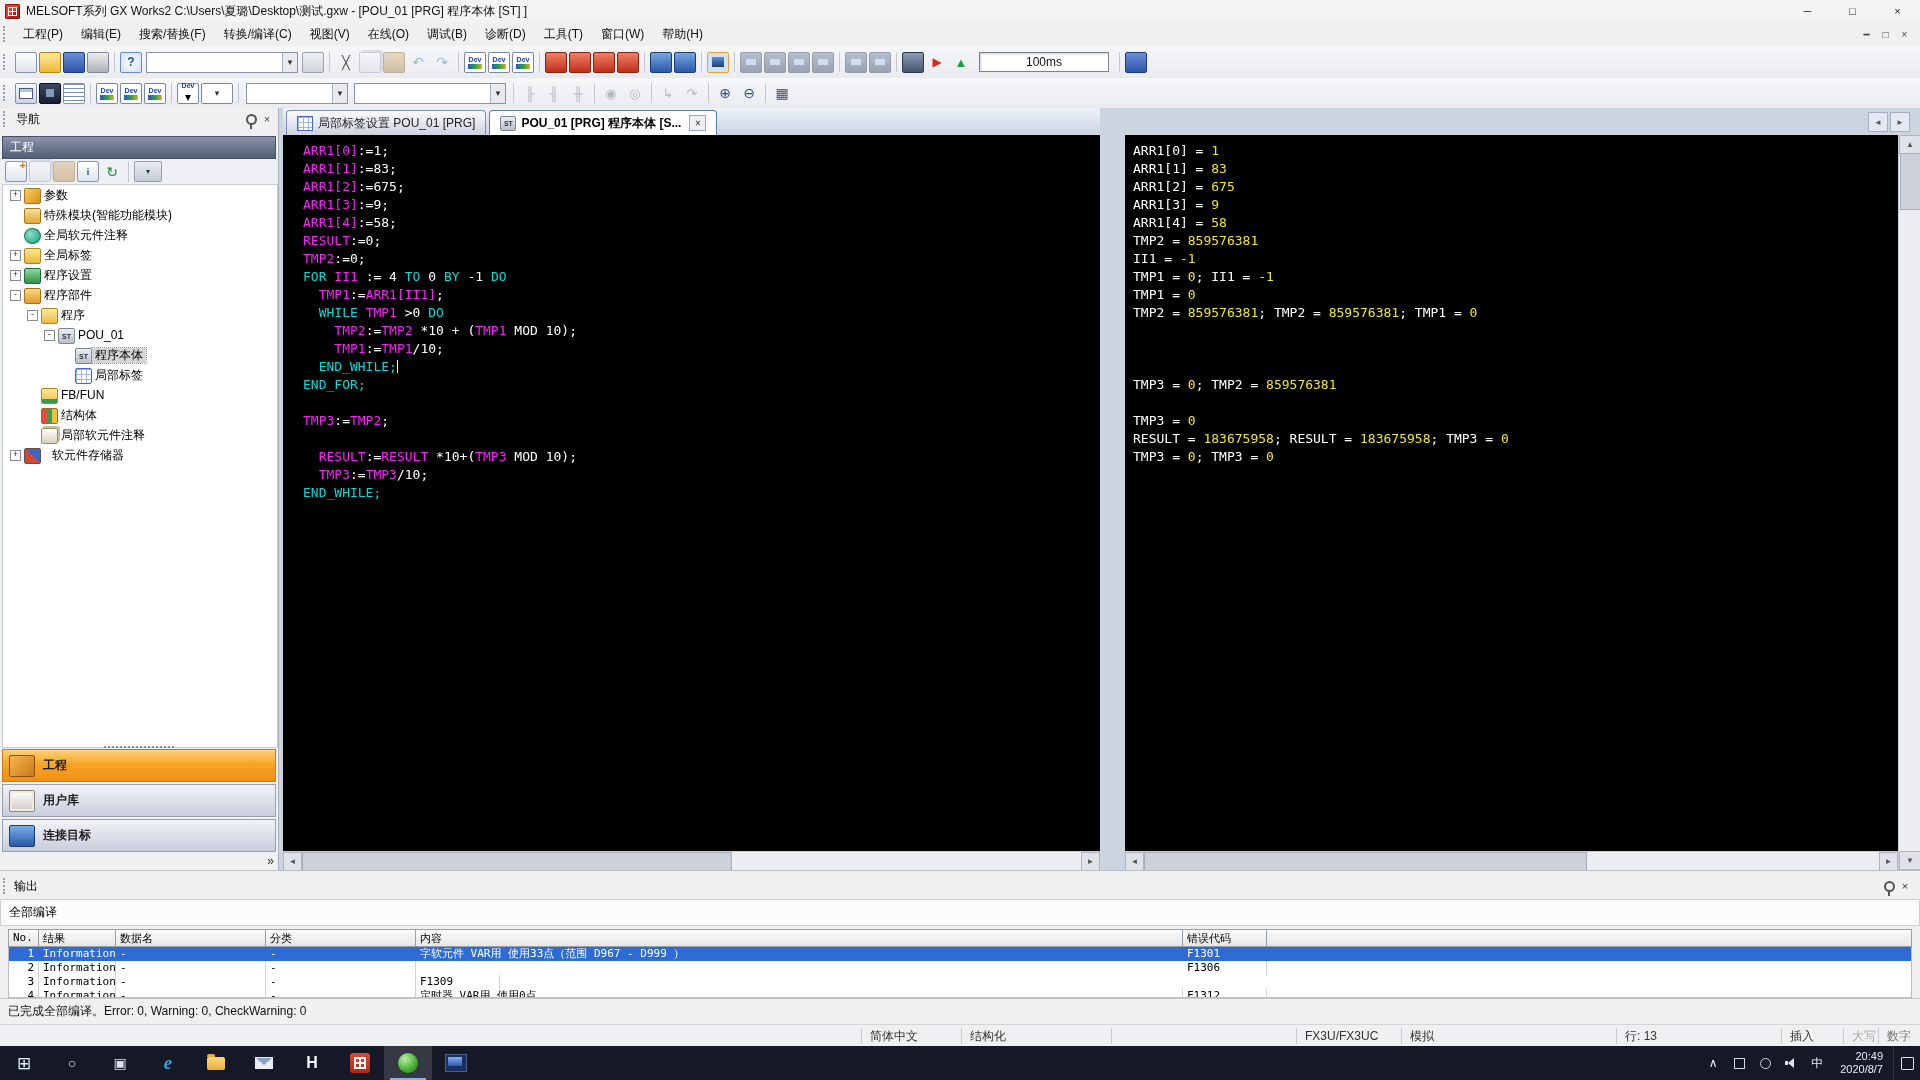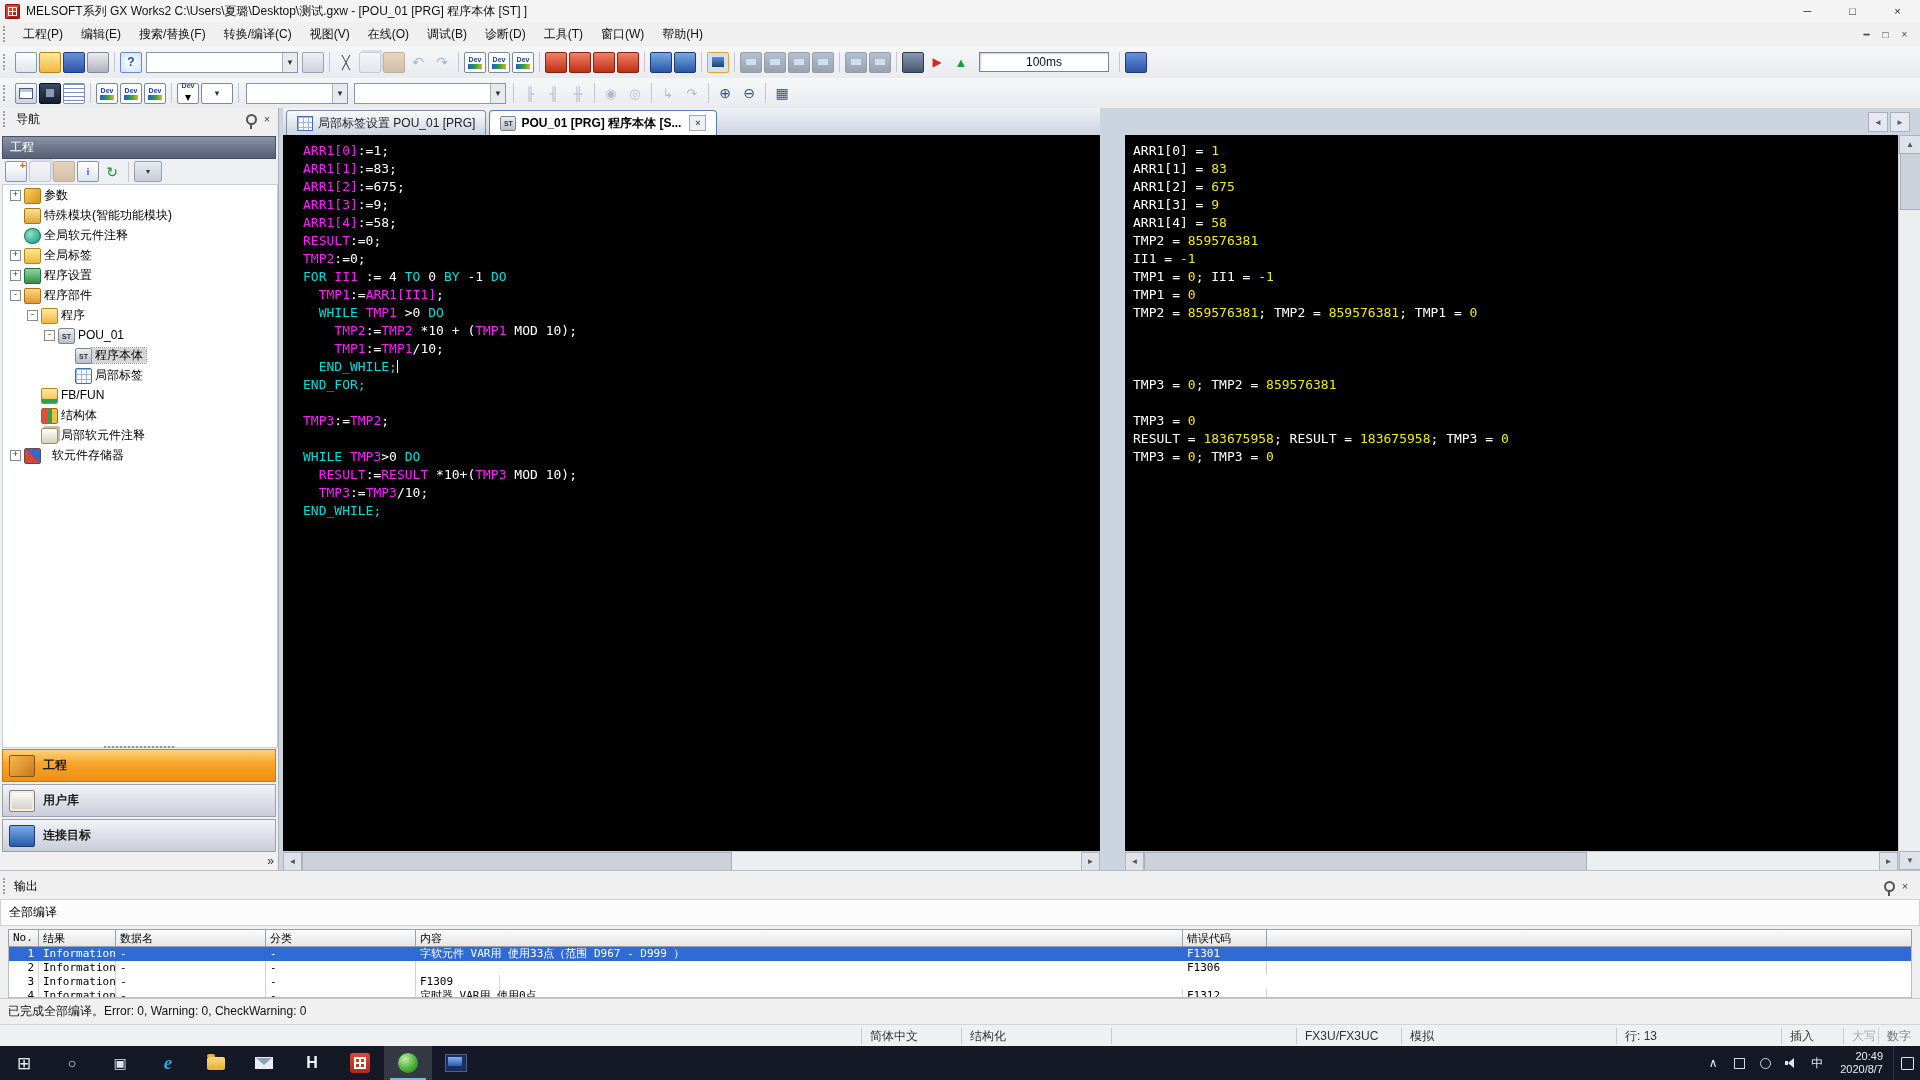--- a/index.html
+++ b/index.html
@@ -482,21 +482,20 @@
           <div class="cl"><span class="c-k">FOR </span><span class="c-v">II1 </span><span class="c-p">:= 4 </span><span class="c-k">TO </span><span class="c-p">0 </span><span class="c-k">BY </span><span class="c-p">-1 </span><span class="c-k">DO</span></div>
           <div class="cl"><span class="c-p">  </span><span class="c-v">TMP1</span><span class="c-p">:=</span><span class="c-v">ARR1[II1]</span><span class="c-p">;</span></div>
           <div class="cl"><span class="c-p">  </span><span class="c-k">WHILE </span><span class="c-v">TMP1 </span><span class="c-p">&gt;0 </span><span class="c-k">DO</span></div>
           <div class="cl"><span class="c-p">    </span><span class="c-v">TMP2</span><span class="c-p">:=</span><span class="c-v">TMP2 </span><span class="c-p">*10 + (</span><span class="c-v">TMP1 </span><span class="c-p">MOD 10);</span></div>
           <div class="cl"><span class="c-p">    </span><span class="c-v">TMP1</span><span class="c-p">:=</span><span class="c-v">TMP1</span><span class="c-p">/10;</span></div>
           <div class="cl"><span class="c-p">  </span><span class="c-k">END_WHILE;</span><span class="caret"></span></div>
           <div class="cl"><span class="c-k">END_FOR;</span></div>
           <div class="cl">&nbsp;</div>
           <div class="cl"><span class="c-v">TMP3</span><span class="c-p">:=</span><span class="c-v">TMP2</span><span class="c-p">;</span></div>
           <div class="cl">&nbsp;</div>
-          <div class="cl"><span class="c-k">WHILE </span><span class="c-v">TMP3</span><span class="c-p">&gt;0 </span><span class="c-k">DO</span></div>
           <div class="cl"><span class="c-p">  </span><span class="c-v">RESULT</span><span class="c-p">:=</span><span class="c-v">RESULT </span><span class="c-p">*10+(</span><span class="c-v">TMP3 </span><span class="c-p">MOD 10);</span></div>
           <div class="cl"><span class="c-p">  </span><span class="c-v">TMP3</span><span class="c-p">:=</span><span class="c-v">TMP3</span><span class="c-p">/10;</span></div>
           <div class="cl"><span class="c-k">END_WHILE;</span></div>
         </div>
       <div class="hscroll">
         <div class="sbtn">◄</div>
         <div class="strack">
             <div class="sthumb" style="left:0;width:55%;"></div>
           </div>
         <div class="sbtn">►</div>

